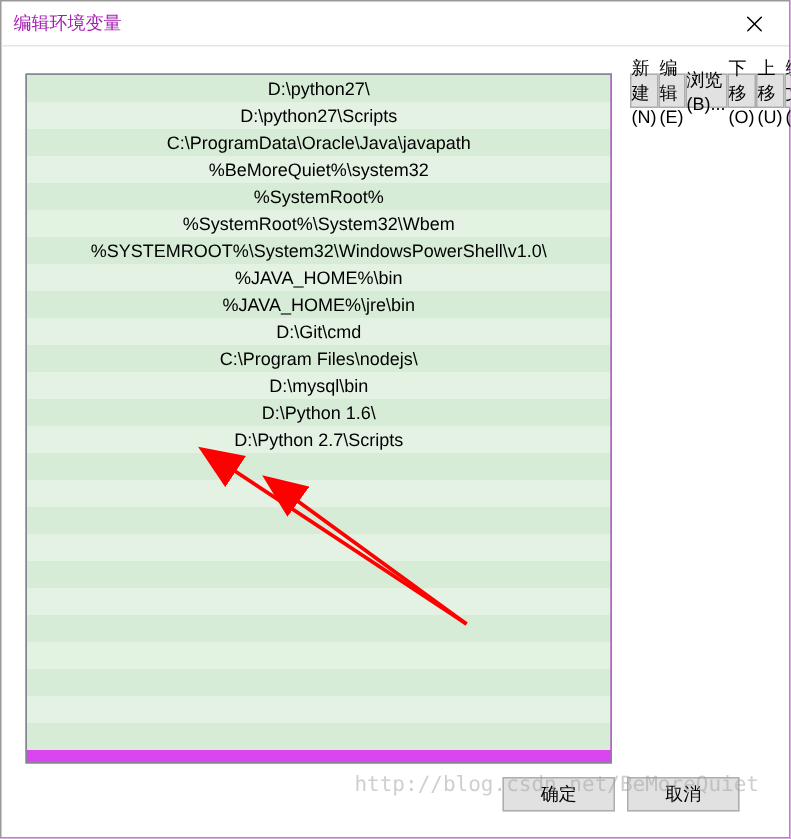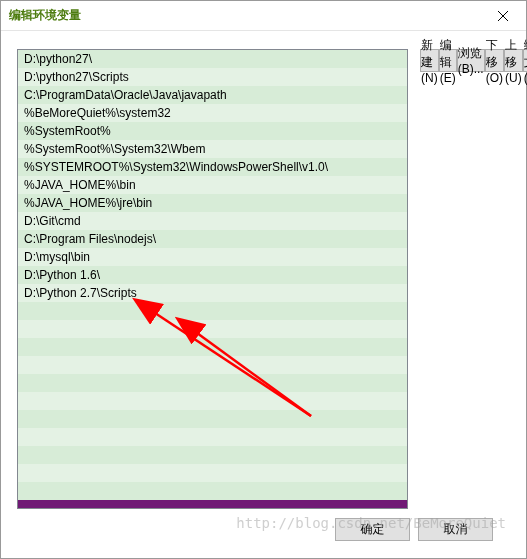--- a/index.html
+++ b/index.html
@@ -22,43 +22,43 @@
     .titlebar {
       height: 30px;
       display: flex;
       align-items: center;
       justify-content: space-between;
       padding: 0 8px;
       border-bottom: 1px solid #e5e5e5;
     }
     .title {
       font-size: 12px;
-      color: #4d7c0f;
-      font-weight: bold;
+      color: #a21caf;
     }
     .close-btn {
       width: 30px;
       height: 24px;
       display: flex;
       align-items: center;
       justify-content: center;
       cursor: pointer;
     }
     .close-btn svg { width: 10px; height: 10px; }
     .content {
       display: flex;
       padding: 18px 16px 0 16px;
       height: 478px;
     }
     .listbox {
       flex: 1;
       border: 1px solid #828790;
-      background: #701a75;
+      background: #d946ef;
       overflow: hidden;
       margin-right: 12px;
+      text-align: center;
     }
     .list-row {
       height: 18px;
       line-height: 18px;
       padding: 0 6px;
       font-size: 12px;
       color: #000;
       white-space: nowrap;
       overflow: hidden;
     }

